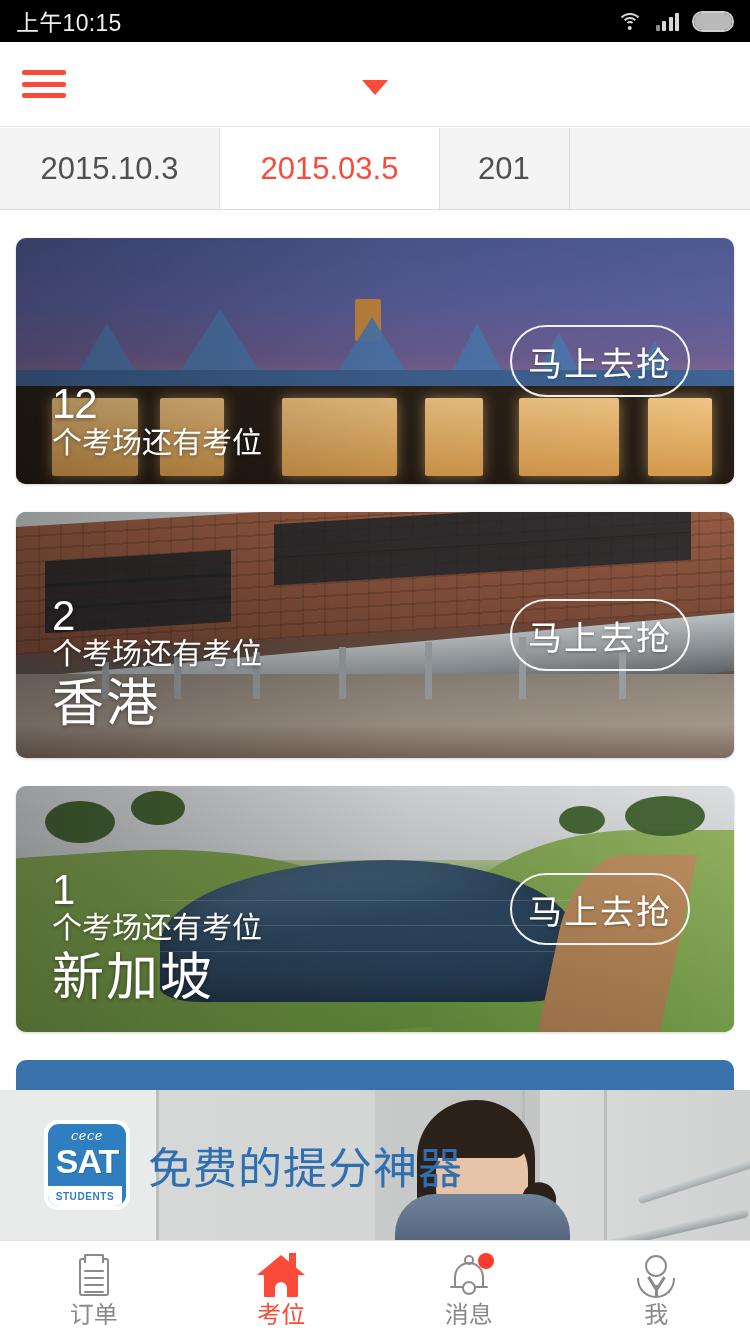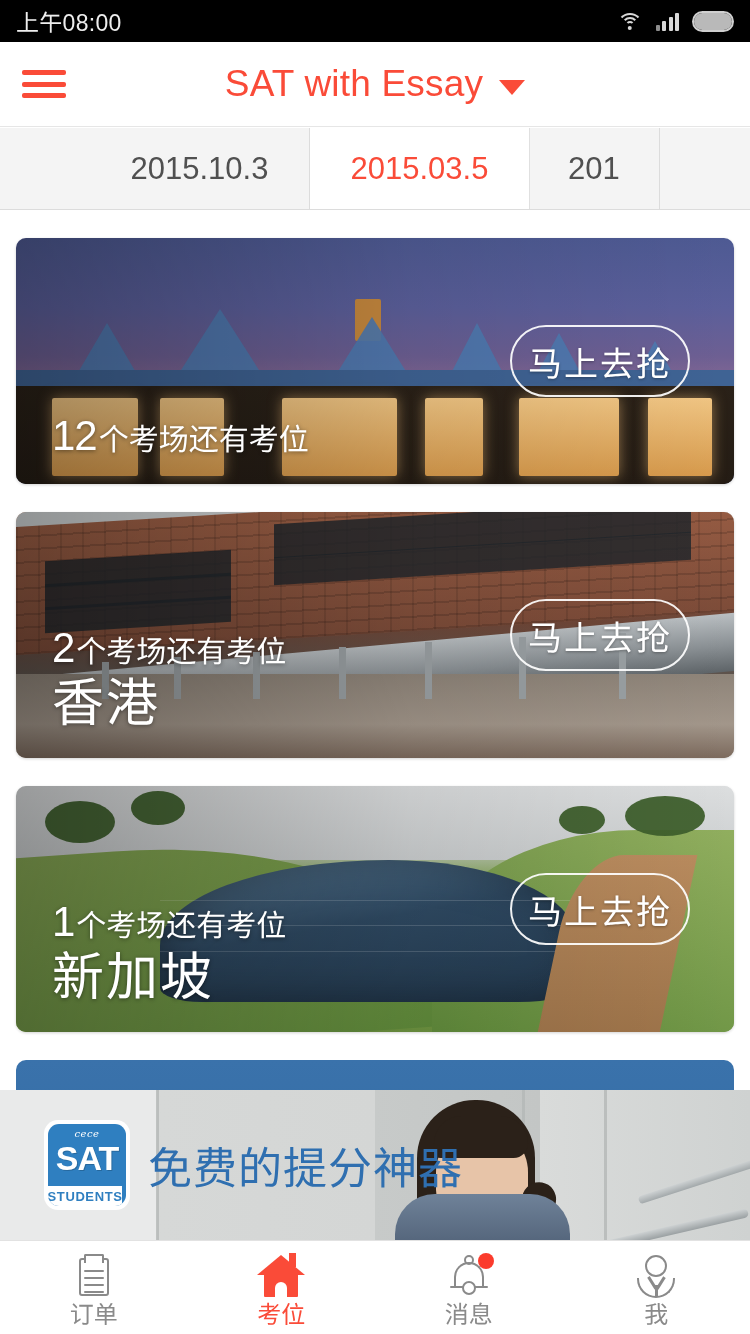--- a/index.html
+++ b/index.html
@@ -68,21 +68,20 @@
     width:0; height:0; border-left:13px solid transparent;
     border-right:13px solid transparent; border-top:15px solid #fa4b38;
     margin-top:6px;
   }
 
   
   .tabs{
     position:absolute; top:128px; left:0; width:750px; height:82px;
     display:flex; background:#f4f4f4; border-bottom:1px solid #dcdcdc;
     overflow:hidden;
-    justify-content:center;
   }
   .tab{
     flex:0 0 220px; height:82px; display:flex; align-items:center; justify-content:center;
     font-size:31px; color:#505050; background:#f4f4f4;
     border-right:1px solid #dcdcdc; cursor:pointer; white-space:nowrap;
   }
   .tab.active{ background:#ffffff; color:#fa4b38; border-right-color:#e0e0e0; }
   .tab.partial{ justify-content:flex-start; padding-left:38px; flex:0 0 auto; width:130px; }
 
   
@@ -97,21 +96,21 @@
   }
   .card .photo{ position:absolute; inset:0; }
   .card .scrim{
     position:absolute; inset:0;
     background:linear-gradient(90deg, rgba(0,0,0,.30) 0%, rgba(0,0,0,.08) 55%, rgba(0,0,0,0) 100%);
   }
   .card-text{
     position:absolute; left:36px; bottom:26px; color:#fff;
     text-shadow:0 1px 4px rgba(0,0,0,.45);
   }
-  .seat-line{ font-size:30px; line-height:1.05; display:flex; align-items:baseline; }
+  .seat-line{ font-size:30px; line-height:1.05; display:flex; align-items:baseline;flex-direction:column; }
   .seat-count{ font-size:42px; font-weight:400; letter-spacing:-1px; margin-right:2px; }
   .city{ font-size:52px; line-height:1.12; margin-top:4px; letter-spacing:2px; }
   .grab-btn{
     position:absolute; right:44px; top:50%; transform:translateY(-50%);
     min-width:180px; height:72px; border-radius:36px;
     border:2px solid rgba(255,255,255,.92); background:transparent;
     color:#fff; font-size:34px; letter-spacing:2px;
     display:flex; align-items:center; justify-content:center; cursor:pointer;
     font-family:"Liberation Sans","DejaVu Sans",sans-serif;
     text-shadow:0 1px 3px rgba(0,0,0,.35);
@@ -259,30 +258,30 @@
     position:absolute; left:44px; top:30px; width:86px; height:90px;
     background:#ffffff; border-radius:14px; padding:4px;
   }
   .sat-logo .inner{
     width:100%; height:100%; background:#2f7fc0; border-radius:11px;
     display:flex; flex-direction:column; align-items:center; justify-content:flex-start;
     padding-top:5px; position:relative; overflow:hidden;
   }
   .sat-logo .cece{
     font-family:"DejaVu Serif","Liberation Serif",serif; font-style:italic;
-    color:#ffffff; font-size:10px; letter-spacing:.5px; line-height:1;
+    color:#ffffff; font-size:13px; letter-spacing:.5px; line-height:1;
   }
   .sat-logo .sat{
     color:#ffffff; font-size:34px; font-weight:bold; line-height:1;
     letter-spacing:-1px; margin-top:2px;
     text-shadow:1px 1px 0 rgba(0,0,0,.18);
   }
   .sat-logo .students{
     position:absolute; left:0; right:4px; bottom:0; height:20px; background:#ffffff;
-    color:#2f7fc0; font-size:13px; font-weight:bold; letter-spacing:.6px;
+    color:#2f7fc0; font-size:10px; font-weight:bold; letter-spacing:.6px;
     display:flex; align-items:center; justify-content:center;
   }
   .promo-text{
     position:absolute; left:148px; top:50%; transform:translateY(-50%);
     font-size:44px; color:#2f6fb0; letter-spacing:1px;
     font-family:"DejaVu Sans","Liberation Sans",sans-serif;
   }
 
   
   .tabbar{
@@ -367,21 +366,21 @@
   .ic-user .vm{
     position:absolute; left:23px; top:32px; width:2.5px; height:11px; background:#8a8a8a;
   }
 </style>
 </head>
 <body>
 
 <div class="phone">
 
   <div class="statusbar">
-    <div class="status-time">上午08:00</div>
+    <div class="status-time">上午10:15</div>
     <div class="status-icons">
       <div class="ico-wifi">
         <i class="a"></i>
           <i class="b"></i>
           <i class="c"></i>
           <span class="dot"></span>
       </div>
       <div class="ico-signal">
         <span style="height:6px"></span>
         <span class="on" style="height:10px"></span>
@@ -392,21 +391,20 @@
     </div>
   </div>
 
   <div class="header">
     <div class="hamburger">
       <span></span>
         <span></span>
         <span></span>
     </div>
     <div class="header-title-wrap">
-      <div class="header-title">SAT with Essay</div>
       <div class="caret-down"></div>
     </div>
   </div>
 
   <div class="tabs">
     <div class="tab">2015.10.3</div>
     <div class="tab active">2015.03.5</div>
     <div class="tab partial">201</div>
   </div>
 

